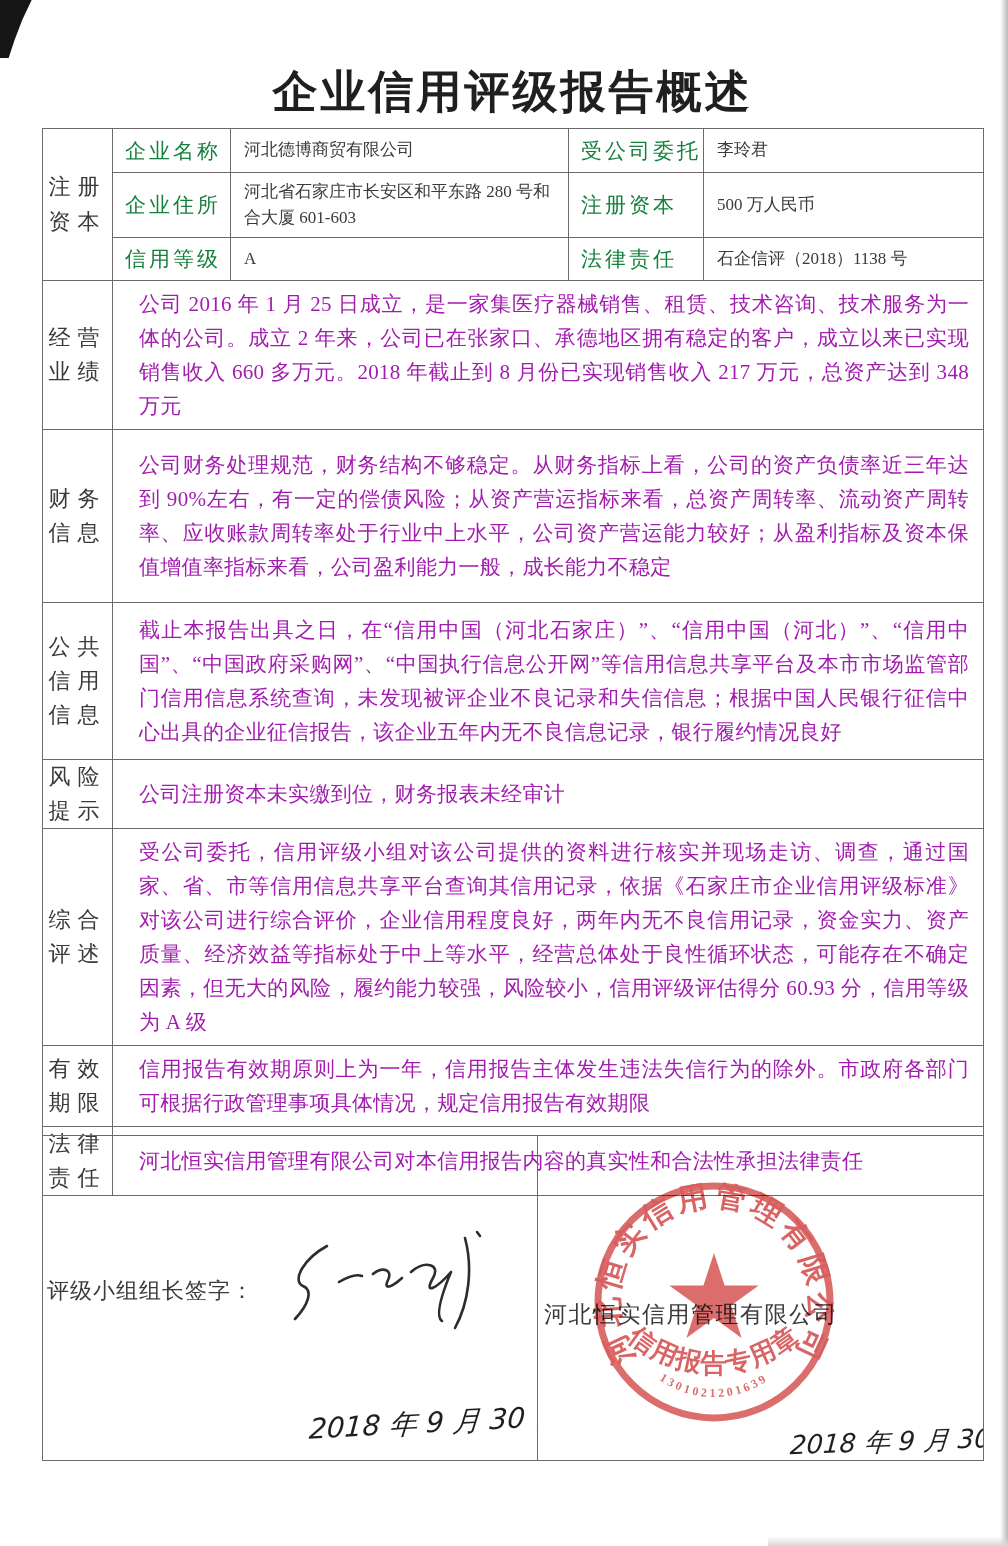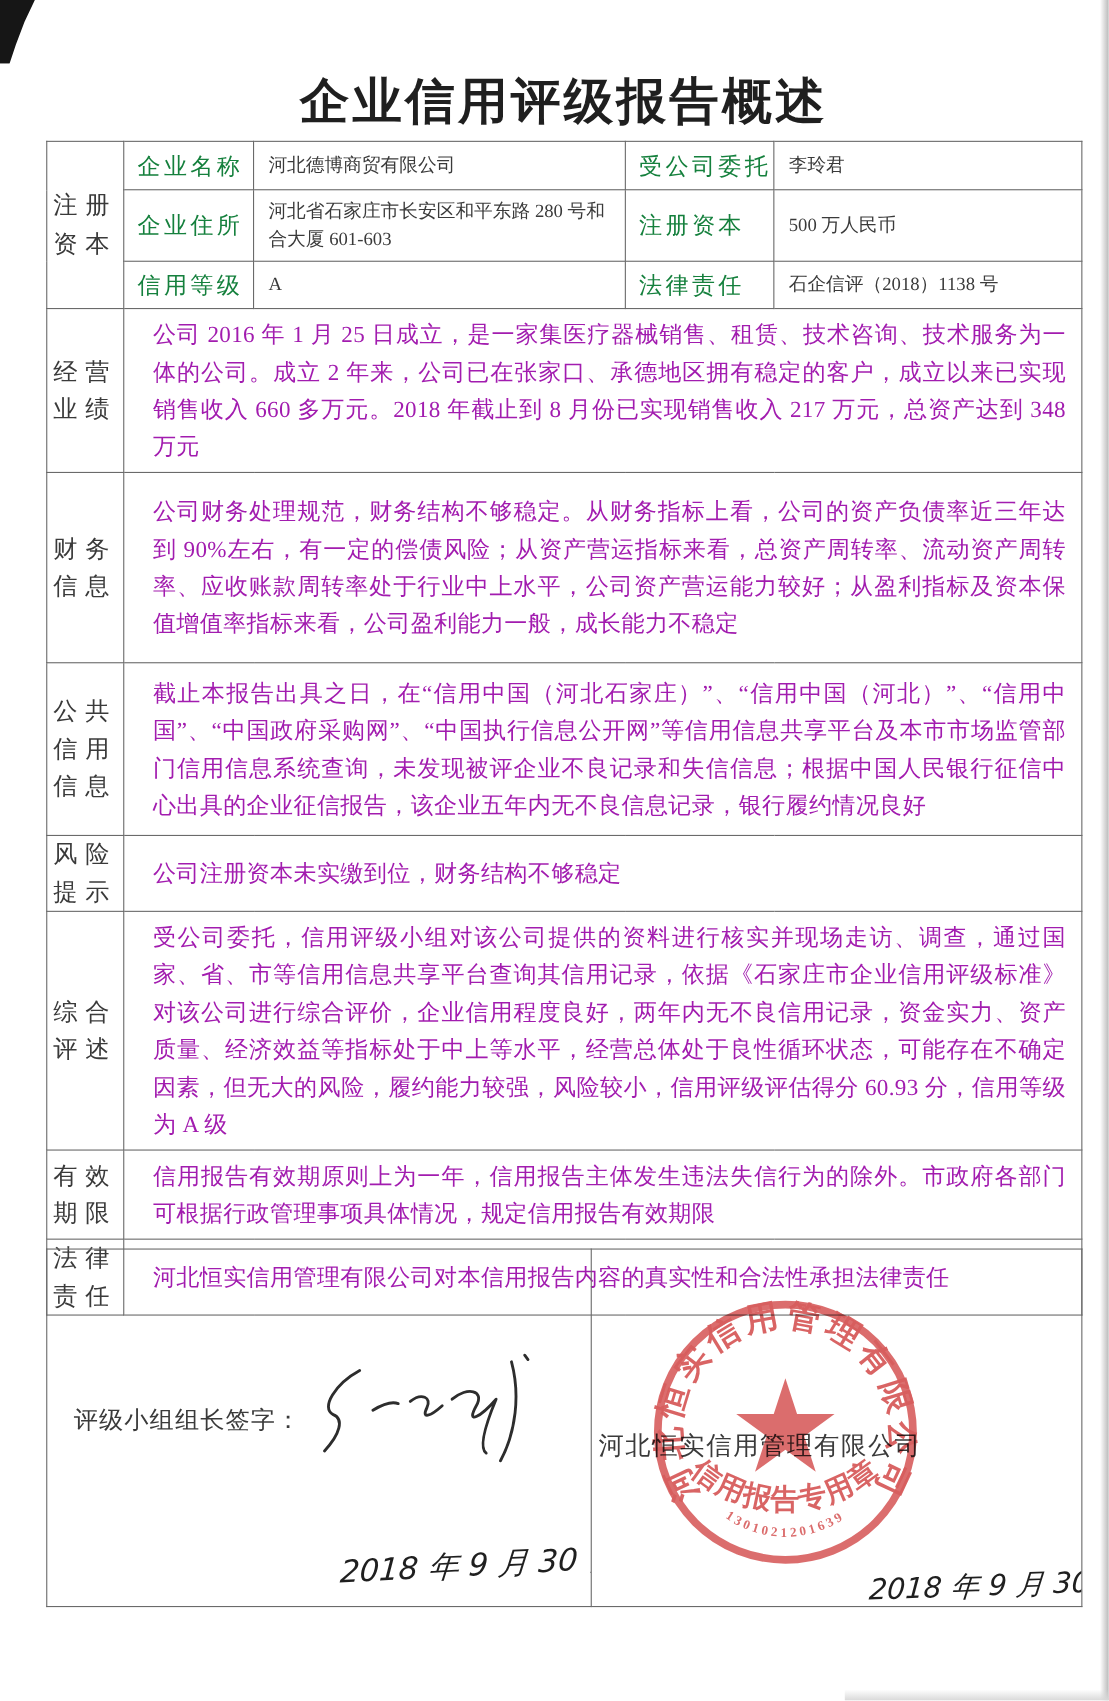--- a/index.html
+++ b/index.html
@@ -34,21 +34,21 @@
   td.flab{font-size:21px;letter-spacing:3px;padding-left:12px;color:#15803d;}
   td.fval{font-size:17px;padding-left:13px;padding-right:8px;color:#3a3a3a;line-height:1.55;}
   td.content{
     font-size:21px;line-height:34px;padding:6px 14px 6px 26px;text-align:justify;
     letter-spacing:.3px;color:#a21caf;
   }
   tr.sighead td{text-align:center;font-size:21px;letter-spacing:2px;color:#3a3a3a;}
   td.sigcell{position:relative;vertical-align:top;}
 
   .leader-label{
-    position:absolute;left:24px;top:140px;font-size:22px;letter-spacing:1px;color:#3a3a3a;
+    position:absolute;left:4px;top:140px;font-size:22px;letter-spacing:1px;color:#3a3a3a;
     white-space:nowrap;
   }
   .autograph{position:absolute;left:222px;top:88px;}
   .hand{
     font-family:"DejaVu Sans",sans-serif;font-style:italic;color:#1f1f1f;white-space:nowrap;
   }
   .date-left{position:absolute;left:266px;top:268px;font-size:28px;transform:rotate(-3deg) skewX(-7deg);}
   .date-right{position:absolute;left:252px;top:288px;font-size:26px;transform:rotate(-2deg) skewX(-6deg);}
   .company-print{
     position:absolute;left:6px;top:163px;font-size:23px;letter-spacing:1.5px;color:#3a3a3a;
@@ -103,21 +103,21 @@
       <tr style="height:173px">
         <td class="seclab">财务信息</td>
         <td colspan="4" class="content">公司财务处理规范，财务结构不够稳定。从财务指标上看，公司的资产负债率近三年达到 90%左右，有一定的偿债风险；从资产营运指标来看，总资产周转率、流动资产周转率、应收账款周转率处于行业中上水平，公司资产营运能力较好；从盈利指标及资本保值增值率指标来看，公司盈利能力一般，成长能力不稳定</td>
       </tr>
       <tr style="height:157px">
         <td class="seclab">公共信用信息</td>
         <td colspan="4" class="content">截止本报告出具之日，在“信用中国（河北石家庄）”、“信用中国（河北）”、“信用中国”、“中国政府采购网”、“中国执行信息公开网”等信用信息共享平台及本市市场监管部门信用信息系统查询，未发现被评企业不良记录和失信信息；根据中国人民银行征信中心出具的企业征信报告，该企业五年内无不良信息记录，银行履约情况良好</td>
       </tr>
       <tr style="height:67px">
         <td class="seclab">风险提示</td>
-        <td colspan="4" class="content">公司注册资本未实缴到位，财务结构不够稳定</td>
+        <td colspan="4" class="content">公司注册资本未实缴到位，财务报表未经审计</td>
       </tr>
       <tr style="height:191px">
         <td class="seclab">综合评述</td>
         <td colspan="4" class="content">受公司委托，信用评级小组对该公司提供的资料进行核实并现场走访、调查，通过国家、省、市等信用信息共享平台查询其信用记录，依据《石家庄市企业信用评级标准》对该公司进行综合评价，企业信用程度良好，两年内无不良信用记录，资金实力、资产质量、经济效益等指标处于中上等水平，经营总体处于良性循环状态，可能存在不确定因素，但无大的风险，履约能力较强，风险较小，信用评级评估得分 60.93 分，信用等级为 A 级</td>
       </tr>
       <tr style="height:69px">
         <td class="seclab">有效期限</td>
         <td colspan="4" class="content">信用报告有效期原则上为一年，信用报告主体发生违法失信行为的除外。市政府各部门可根据行政管理事项具体情况，规定信用报告有效期限</td>
       </tr>
       <tr style="height:63px">

